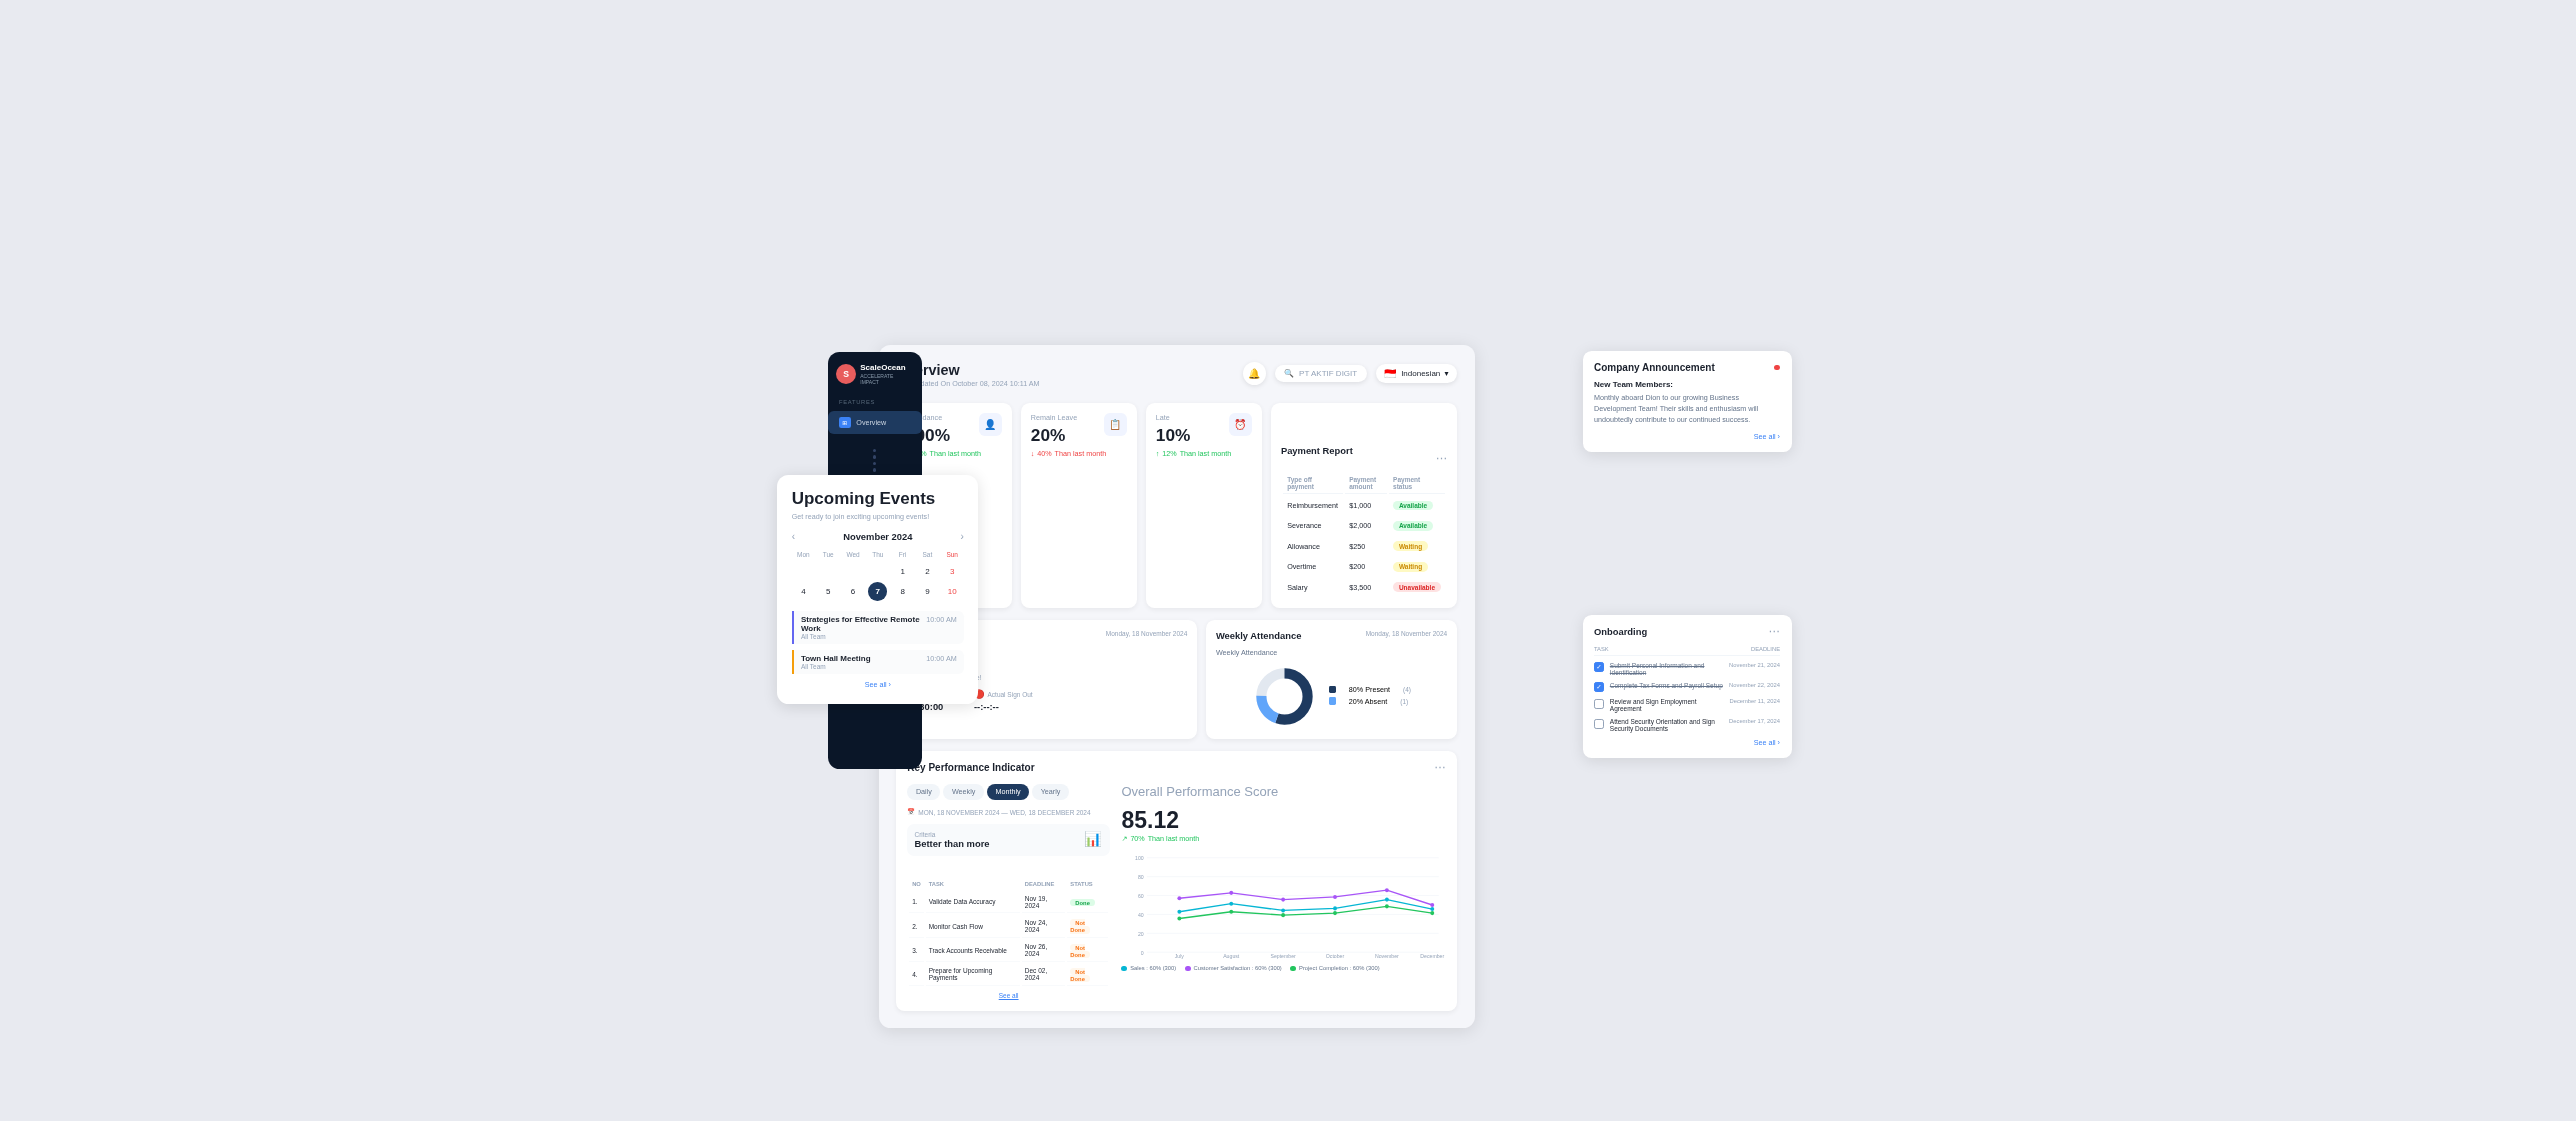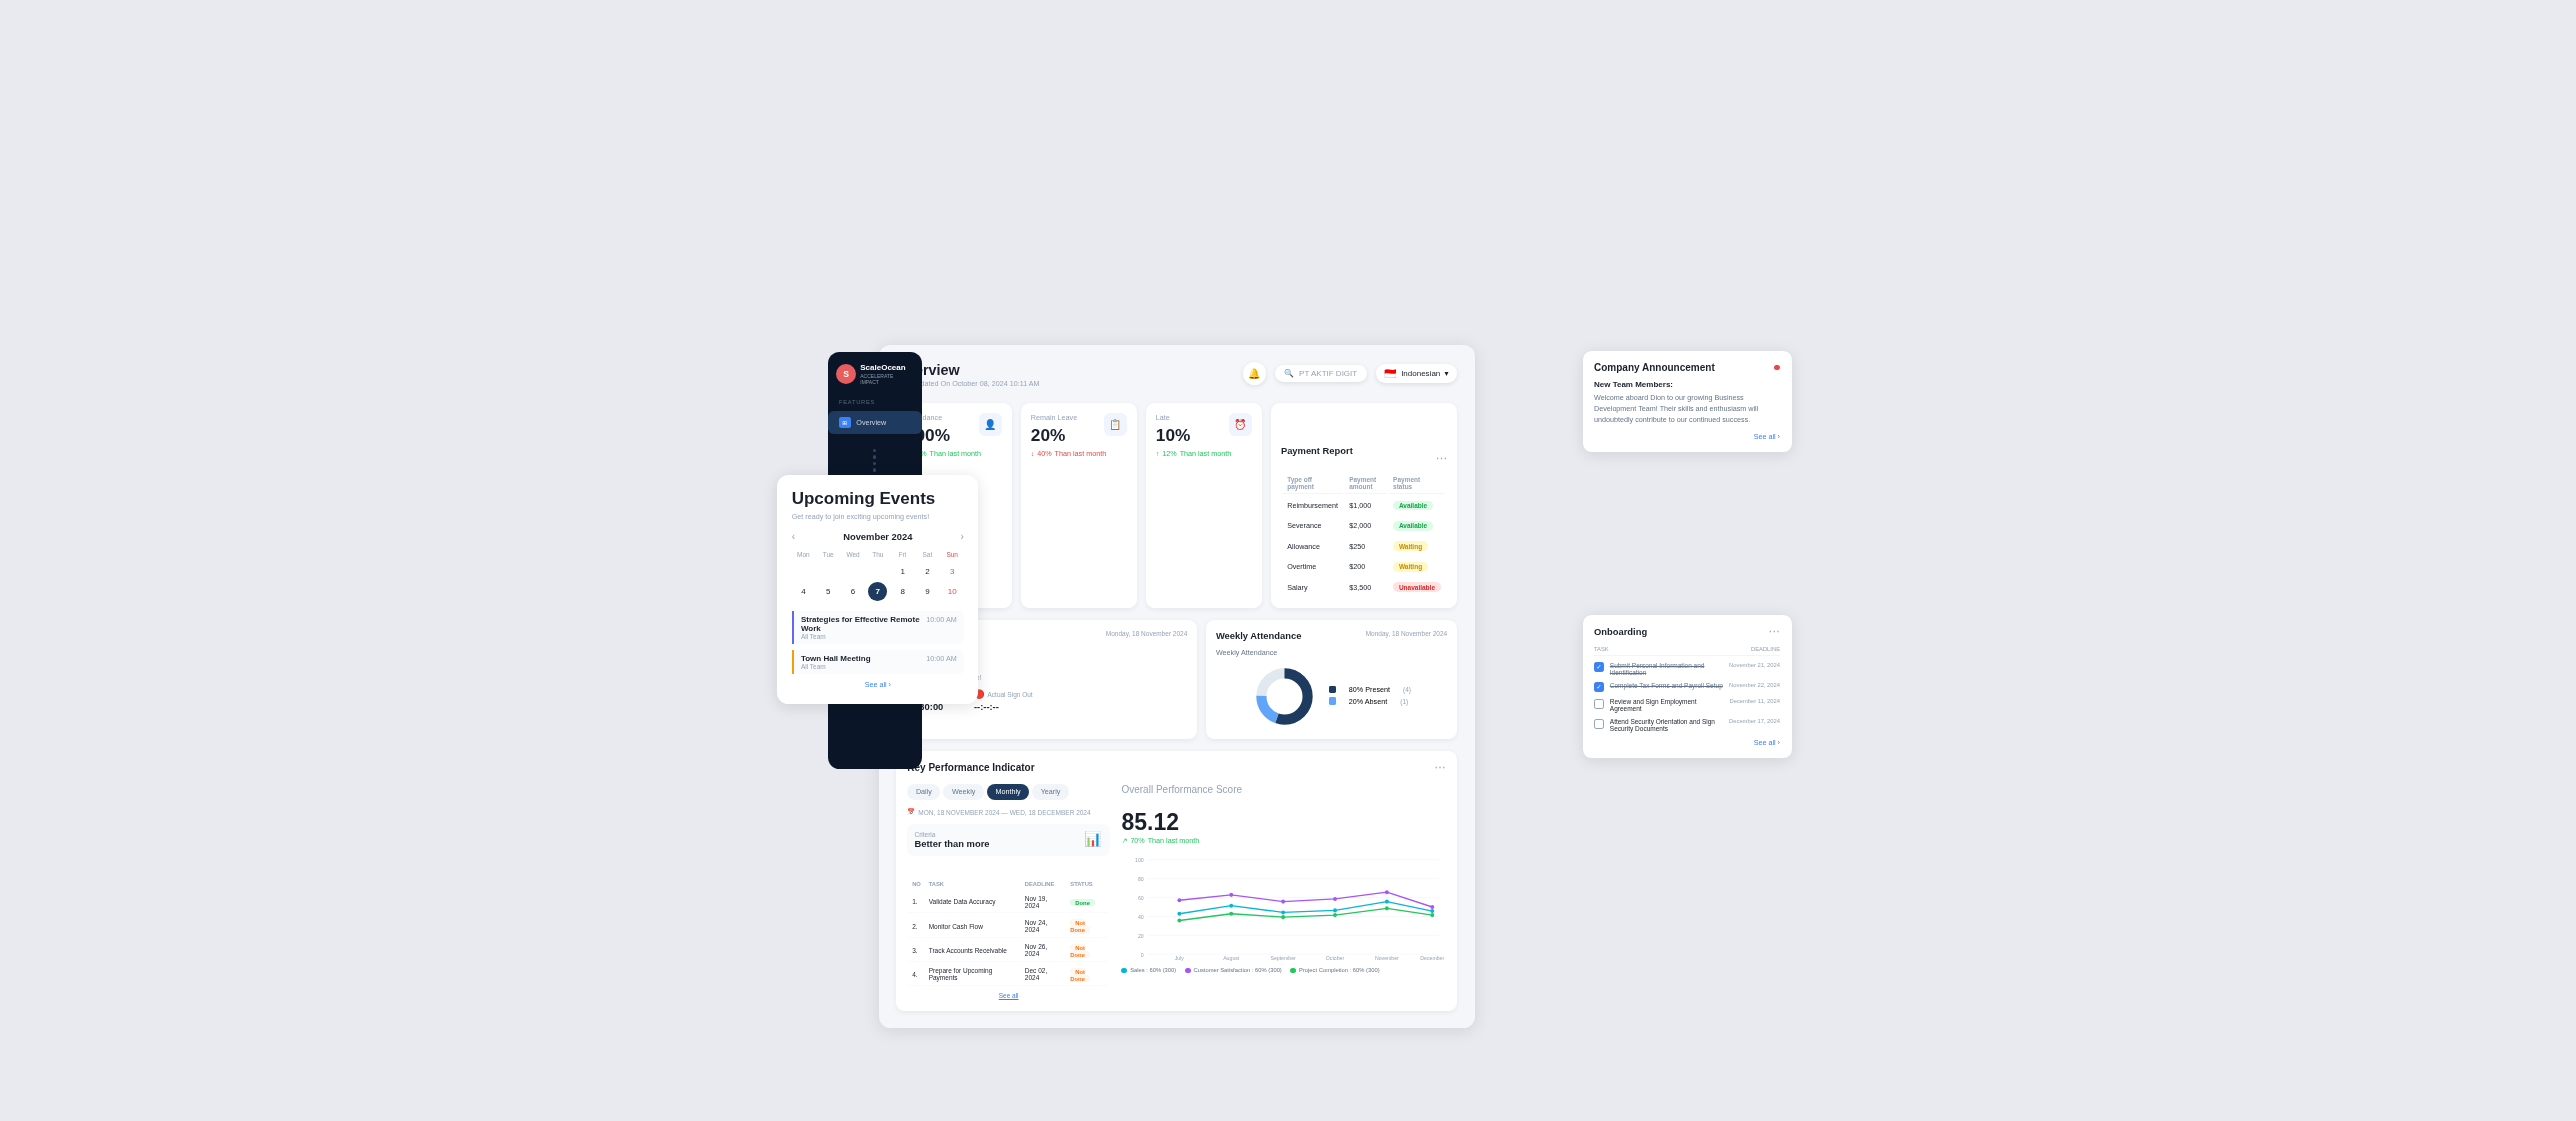--- a/index.html
+++ b/index.html
@@ -306,21 +306,21 @@
     .criteria-value { font-size: 9.4px; font-weight: 700; color: #1a202c; }
     .kpi-table { width: 100%; }
     .kpi-table th { font-size: 5.8px; color: #94a3b8; text-align: left; padding: 2.2px 2.9px; }
     .kpi-table td { font-size: 6.5px; color: #1a202c; padding: 3.6px 2.9px; border-bottom: 0.7px solid #f8fafc; }
     .done-badge { background: #dcfce7; color: #16a34a; padding: 0.7px 5px; border-radius: 5.8px; font-size: 5.8px; font-weight: 600; }
     .notdone-badge { background: #fff7ed; color: #f97316; padding: 0.7px 5px; border-radius: 5.8px; font-size: 5.8px; font-weight: 600; }
     .see-all-link { font-size: 6.5px; color: #3b82f6; cursor: pointer; text-decoration: underline; display: block; text-align: center; margin-top: 4.3px; }
 
     
     .score-section { }
-    .score-label { font-size: 10px; color: #94a3b8; margin-bottom: 14px; }
+    .score-label { font-size: 13px; color: #94a3b8; margin-bottom: 8px; }
     .score-value { font-size: 23px; font-weight: 700; color: #1a202c; }
     .score-change { font-size: 7.2px; color: #22c55e; display: flex; align-items: center; gap: 2.9px; margin-bottom: 8.6px; }
     .chart-legend { display: flex; gap: 8.6px; margin-top: 4.3px; flex-wrap: wrap; }
     .chart-legend-item { display: flex; align-items: center; gap: 2.9px; font-size: 5.8px; color: #64748b; }
     .chart-legend-dot { width: 5.8px; height: 5.8px; border-radius: 50%; }
 
     
     .upcoming-card {
       background: white;
       border-radius: 11.5px;
@@ -822,21 +822,21 @@
     </div>
   </div>
 
   <div style="position:absolute;right:0;top:0;z-index:20;">
     <div class="announcement-card">
       <div class="ann-header">
         <div class="ann-title">Company Announcement</div>
         <div class="ann-dot"></div>
       </div>
       <div class="ann-subtitle">New Team Members:</div>
-      <div class="ann-body">Welcome aboard Dion to our growing Business Development Team! Their skills and enthusiasm will undoubtedly contribute to our continued success.</div>
+      <div class="ann-body">Monthly aboard Dion to our growing Business Development Team! Their skills and enthusiasm will undoubtedly contribute to our continued success.</div>
       <div class="ann-see-all">
         <span>See all</span> ›
       </div>
     </div>
   </div>
 
   <div style="position:absolute;right:0;top:133px;z-index:20;">
     <div class="onboarding-card">
       <div class="onb-header">
         <div class="onb-title">Onboarding</div>

